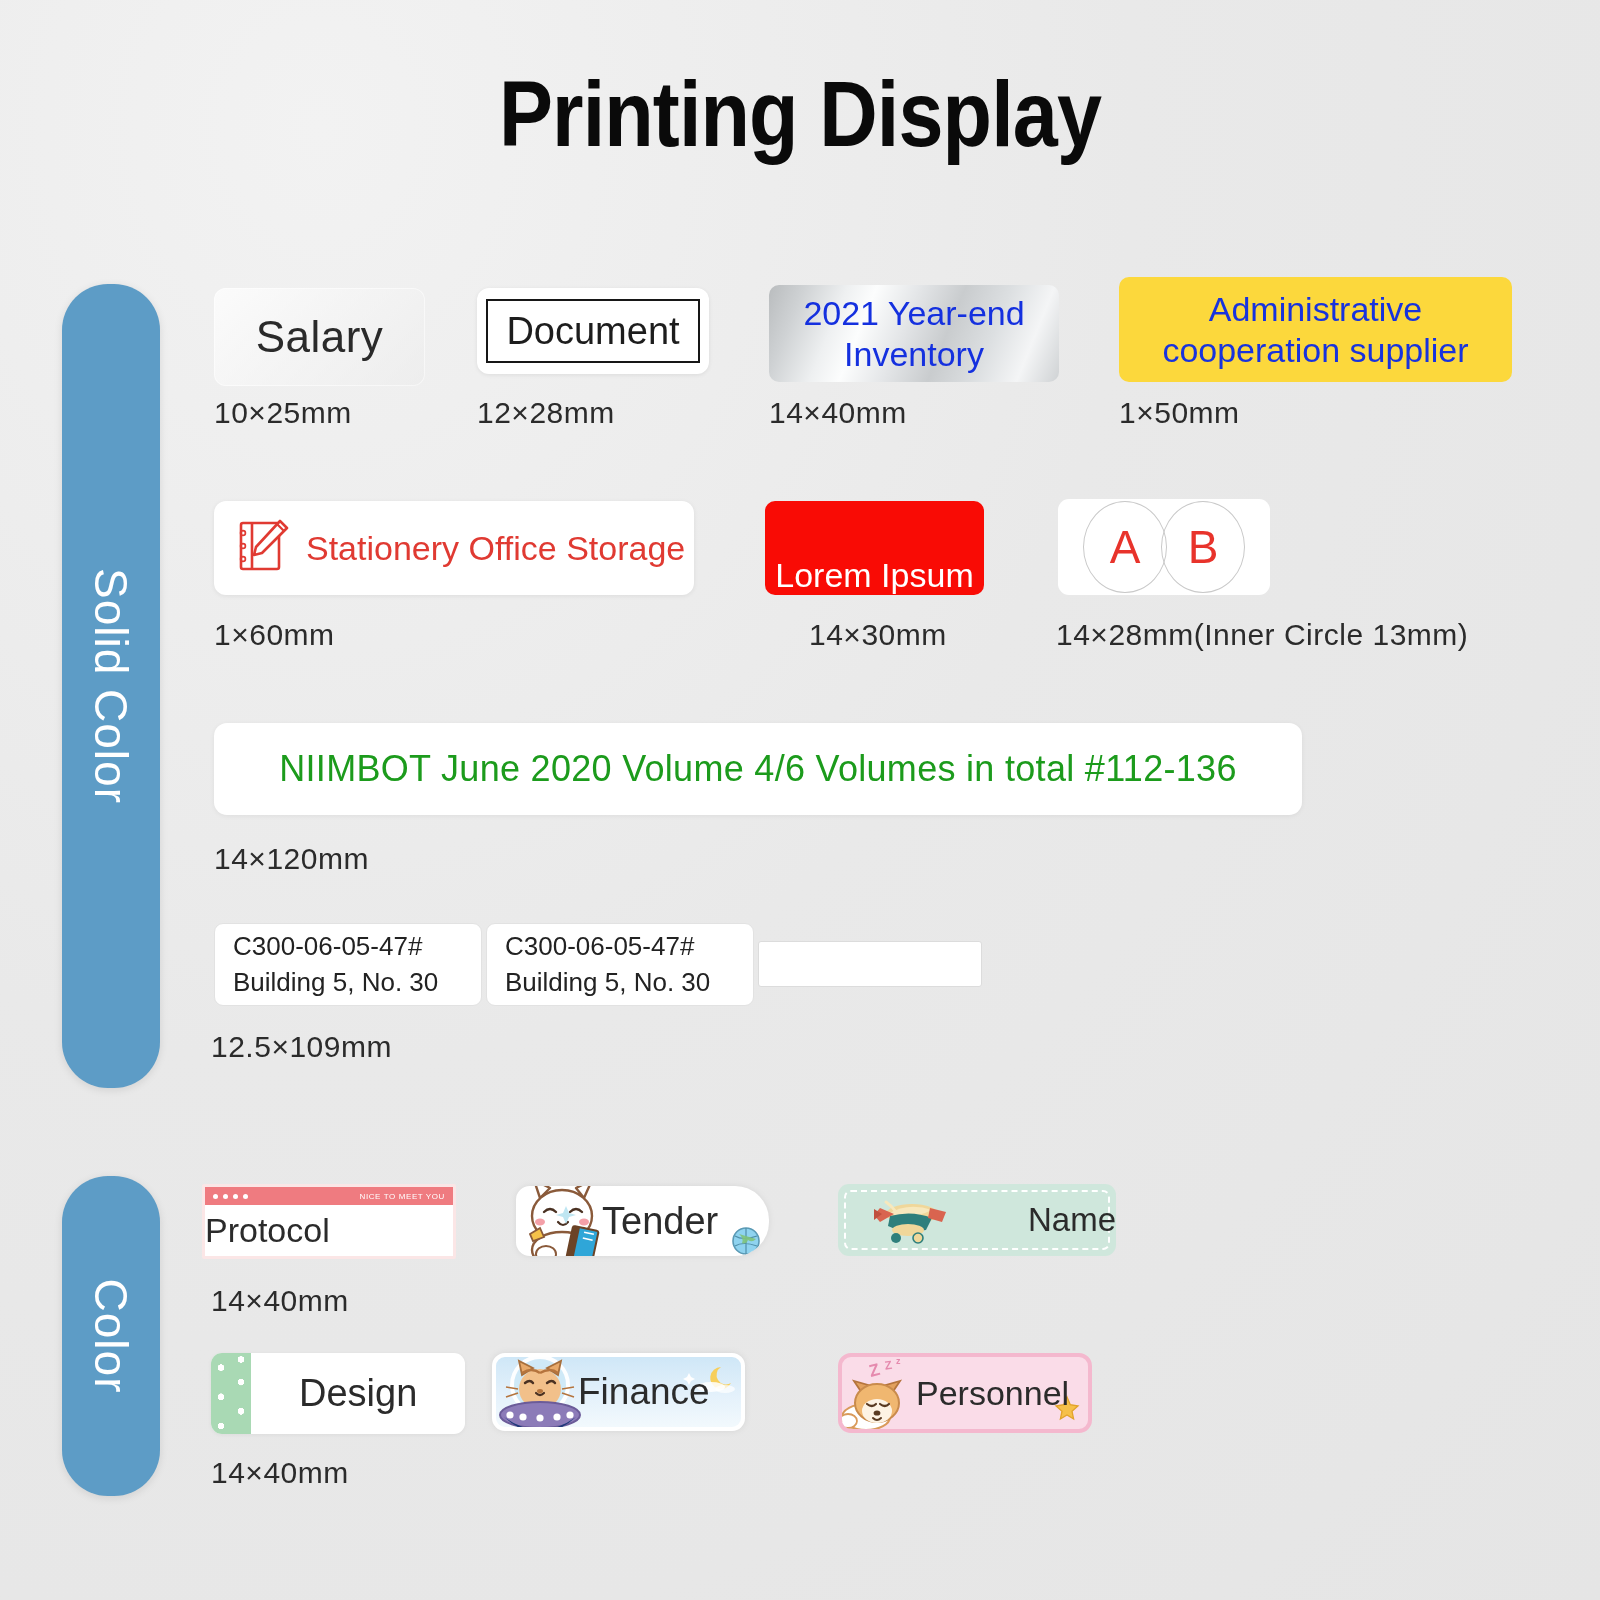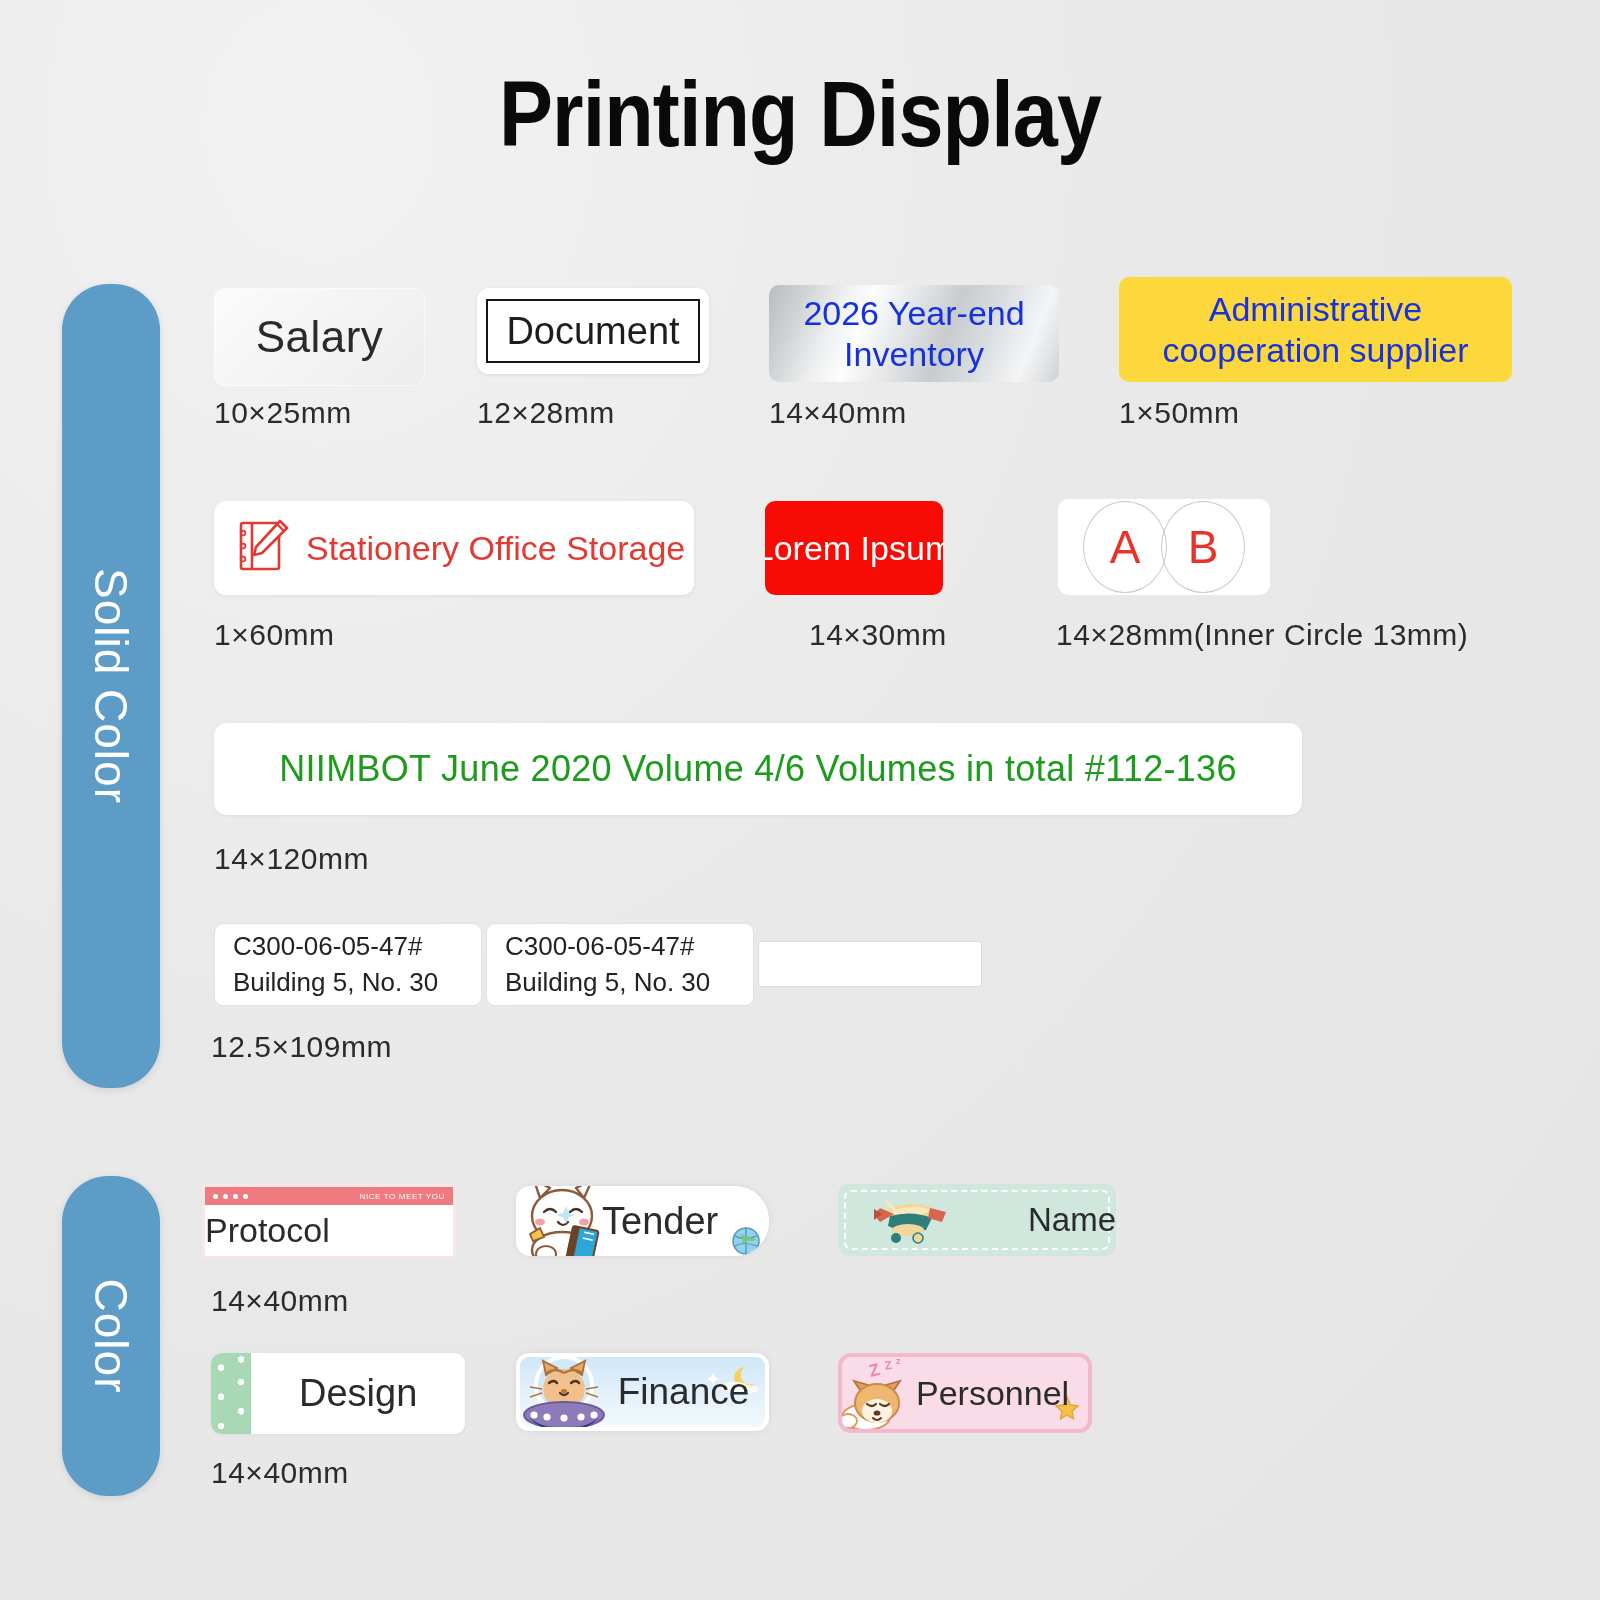--- a/index.html
+++ b/index.html
@@ -107,22 +107,22 @@
   
   #l-stationery {
     left: 214px; top: 501px; width: 480px; height: 94px;
     background: #fff; box-shadow: 0 1px 5px rgba(0,0,0,0.07);
     justify-content: flex-start; padding-left: 22px; gap: 16px;
   }
   #l-stationery .lbl-text { font-size: 34px; color: #e03a32; }
 
   
   #l-lorem {
-    left: 765px; top: 501px; width: 178px; height: 94px;
-    background: #f90b05; border-radius: 10px;
+    left: 765px; top: 501px; width: 219px; height: 94px;
+    background: #f90b05; border-radius: 10px; align-items: flex-end;
   }
   #l-lorem .lbl-text { font-size: 34px; color: #fff; }
 
   
   #l-ab {
     left: 1058px; top: 499px; width: 212px; height: 96px;
     background: #fff; gap: 0px; border-radius: 11px;
   }
   #l-ab .circ {
     width: 84px; height: 92px; border: 1px solid #c9c9c9;
@@ -218,24 +218,24 @@
       radial-gradient(circle at 25% 54%, #fff 3.2px, transparent 3.4px),
       radial-gradient(circle at 75% 72%, #fff 3.2px, transparent 3.4px),
       radial-gradient(circle at 25% 90%, #fff 3.2px, transparent 3.4px),
       radial-gradient(circle at 75% 8%, #fff 3.2px, transparent 3.4px);
     flex: 0 0 auto;
   }
   #l-design .lbl-text { font-size: 38px; color: #2b2b2b; margin-left: 48px; }
 
   
   #l-finance {
-    left: 516px; top: 1353px; width: 253px; height: 78px;
+    left: 492px; top: 1353px; width: 253px; height: 78px;
     background: linear-gradient(180deg,#cfe7f7 0%,#e4f1fb 55%,#f2f9fd 100%);
     border-radius: 13px; border: 4px solid #fff;
-    justify-content: center;
+    justify-content: flex-start;
     filter: drop-shadow(0 0 3px rgba(0,0,0,0.08));
   }
   #l-finance .lbl-text { font-size: 37px; color: #2b2b2b; margin-left: 82px; z-index: 3; }
 
   
   #l-personnel {
     left: 838px; top: 1353px; width: 254px; height: 80px;
     background: #fadce8; border-radius: 13px;
     border: 4px solid #f4b8ce;
     justify-content: flex-start;
@@ -264,21 +264,21 @@
   <div class="dim" style="left:214px; top:396px;">10×25mm</div>
 
   <div class="lbl" id="l-document">
     <div class="inner">
       <div class="lbl-text">Document</div>
     </div>
   </div>
   <div class="dim" style="left:477px; top:396px;">12×28mm</div>
 
   <div class="lbl" id="l-inventory">
-    <div class="lbl-text">2026 Year-end</div>
+    <div class="lbl-text">2021 Year-end</div>
     <div class="lbl-text">Inventory</div>
   </div>
   <div class="dim" style="left:769px; top:396px;">14×40mm</div>
 
   <div class="lbl" id="l-admin">
     <div class="lbl-text">Administrative</div>
     <div class="lbl-text">cooperation supplier</div>
   </div>
   <div class="dim" style="left:1119px; top:396px;">1×50mm</div>
 

